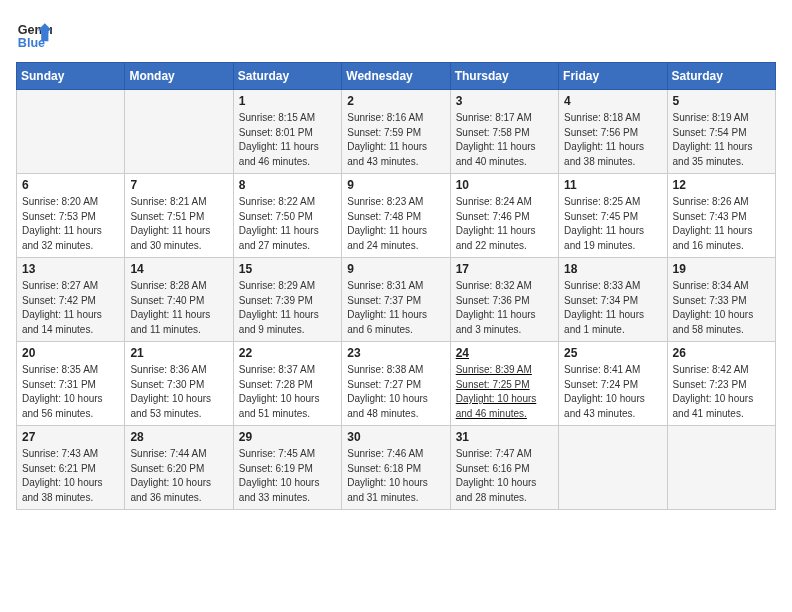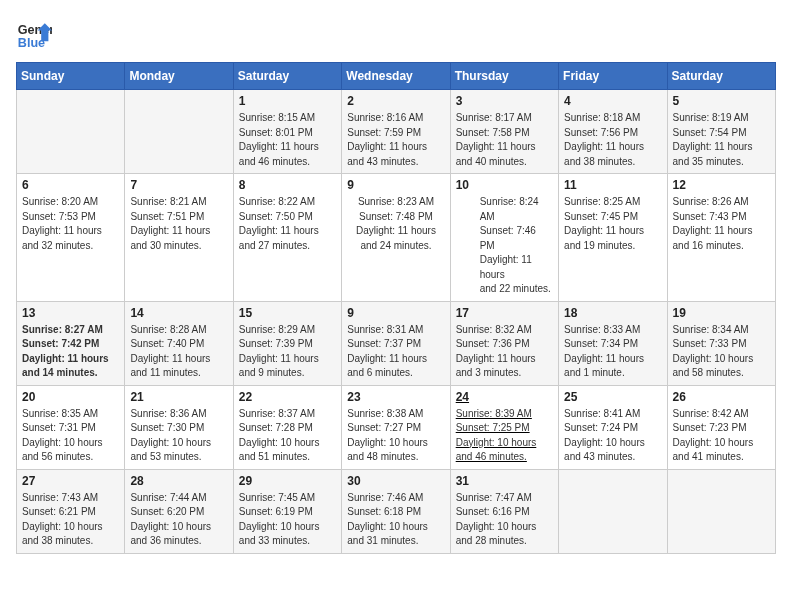--- a/index.html
+++ b/index.html
@@ -167,28 +167,28 @@
         </td>
         <td style="background: rgb(255, 255, 255);">
           <div class="day-num">8</div>
           <div class="day-info" style="white-space: pre-line;">Sunrise: 8:22 AM
 Sunset: 7:50 PM
 Daylight: 11 hours
 and 27 minutes.</div>
         </td>
         <td style="background: rgb(255, 255, 255);">
           <div class="day-num">9</div>
-          <div class="day-info" style="white-space: pre-line; text-align: center;">Sunrise: 8:23 AM
+          <div class="day-info" style="white-space: pre-line;">Sunrise: 8:23 AM
 Sunset: 7:48 PM
 Daylight: 11 hours
 and 24 minutes.</div>
         </td>
         <td style="background: rgb(255, 255, 255);">
           <div class="day-num">10</div>
-          <div class="day-info" style="white-space: pre-line; margin-left: 24px;">Sunrise: 8:24 AM
+          <div class="day-info" style="white-space: pre-line;">Sunrise: 8:24 AM
 Sunset: 7:46 PM
 Daylight: 11 hours
 and 22 minutes.</div>
         </td>
         <td style="background: rgb(255, 255, 255);">
           <div class="day-num">11</div>
           <div class="day-info" style="white-space: pre-line;">Sunrise: 8:25 AM
 Sunset: 7:45 PM
 Daylight: 11 hours
 and 19 minutes.</div>
@@ -197,21 +197,21 @@
           <div class="day-num">12</div>
           <div class="day-info" style="white-space: pre-line;">Sunrise: 8:26 AM
 Sunset: 7:43 PM
 Daylight: 11 hours
 and 16 minutes.</div>
         </td>
       </tr>
       <tr>
         <td style="background: rgb(245, 245, 245);">
           <div class="day-num">13</div>
-          <div class="day-info" style="white-space: pre-line; font-weight: bold;">Sunrise: 8:27 AM
+          <div class="day-info" style="white-space: pre-line;">Sunrise: 8:27 AM
 Sunset: 7:42 PM
 Daylight: 11 hours
 and 14 minutes.</div>
         </td>
         <td style="background: rgb(245, 245, 245); margin-top: 47px;">
           <div class="day-num">14</div>
           <div class="day-info" style="white-space: pre-line;">Sunrise: 8:28 AM
 Sunset: 7:40 PM
 Daylight: 11 hours
 and 11 minutes.</div>

